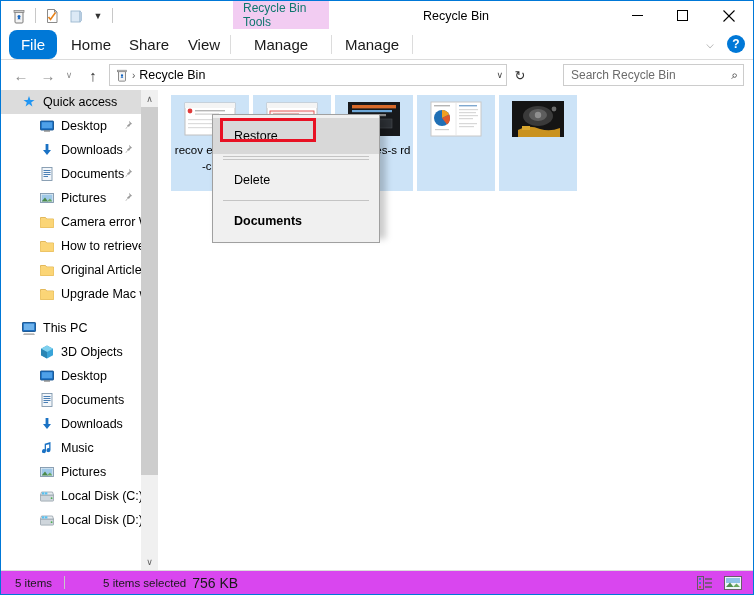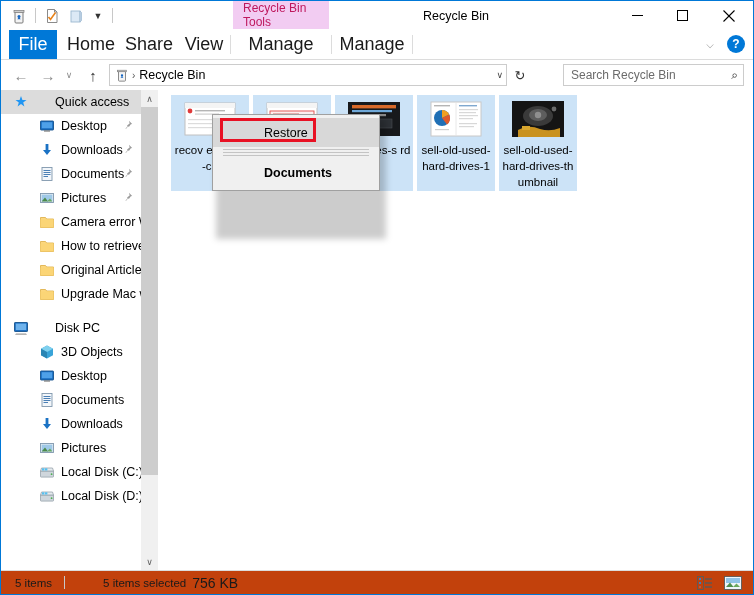--- a/index.html
+++ b/index.html
@@ -34,21 +34,21 @@
     width: 1px; height: 15px; background: #c8c8c8; margin: 0 3px;
   }
   .qat-arrow {
     width: 18px; height: 22px; display: flex; align-items: center; justify-content: center;
     font-size: 9px; color: #333;
   }
 
   .ctx-tab {
     position: absolute; top: 0; height: 28px;
     display: flex; align-items: center; justify-content: center;
-    font-size: 12px; color: #be185d; padding: 0 10px;
+    font-size: 12px; color: #0f766e; padding: 0 10px;
   }
   #tab-recyclebin-tools { left: 232px; width: 96px; background: #f2ccf2; }
   #tab-picture-tools { left: 333px; width: 76px; background: #f4f08a; }
 
   #window-title {
     position: absolute; left: 422px; top: 0; height: 29px;
     display: flex; align-items: center;
     font-size: 12.5px; color: #000;
   }
 
@@ -62,21 +62,21 @@
   #btn-close { right: 2px; }
 
   
   #ribbon {
     position: absolute; left: 0; top: 29px; width: 752px; height: 30px;
     background: #ffffff; border-bottom: 1px solid #dcdcdc;
   }
   .rtab {
     position: absolute; top: 0; height: 29px;
     display: flex; align-items: center; justify-content: center;
-    font-size: 18px; color: #1a1a1a;
+    font-size: 15px; color: #1a1a1a; border-radius: 8px;
   }
   #rtab-file { left: 8px; width: 48px; background: #0078d7; color: #fff; }
   #rtab-home { left: 64px; width: 52px; }
   #rtab-share { left: 122px; width: 52px; text-align: center; }
   #rtab-view { left: 180px; width: 46px; }
   #rtab-manage1 { left: 232px; width: 96px; }
   #rtab-manage2 { left: 333px; width: 76px; }
   .rtab-div {
     position: absolute; top: 5px; width: 1px; height: 19px; background: #dcdcdc;
   }
@@ -146,21 +146,21 @@
   .side-item {
     position: relative; height: 24px;
     display: flex; align-items: center;
     font-size: 12.5px; color: #000; white-space: nowrap;
   }
   .side-item.selected { background: #dcdcdc; }
   .side-ico {
     width: 16px; height: 16px; margin-right: 6px;
     display: flex; align-items: center; justify-content: center; flex: 0 0 16px;
   }
-  .lvl0 { padding-left: 12px; gap: 20px; }
+  .lvl0 { padding-left: 20px; }
   .lvl1 { padding-left: 38px; }
   .pin {
     position: absolute; right: 8px; font-size: 10px; color: #9a9a9a;
   }
   .side-label { overflow: hidden; }
 
   #sidebar-scrollbar {
     position: absolute; left: 140px; top: 89px; width: 17px; height: 480px;
     background: #f0f0f0;
   }
@@ -201,39 +201,39 @@
   #ctx-shadow {
     position: absolute; left: 215px; top: 118px; width: 170px; height: 120px;
     background: rgba(0,0,0,0.20); filter: blur(3px);
   }
   #ctx-menu {
     position: absolute; left: 211px; top: 113px; width: 168px;
     background: #f0f0f0; border: 1px solid #a0a0a0;
     padding: 3px 0;
   }
   .ctx-item {
-    position: relative; height: 29px;
+    position: relative; height: 36px;
     display: flex; align-items: center;
-    padding-left: 51px;
+    padding-left: 21px;
     font-size: 12.5px; color: #000;
   }
   .ctx-item.bold { font-weight: bold; }
   .ctx-item.highlighted { background: #d8d8d8; }
   .ctx-sep {
     height: 1px; background: #c4c4c4; margin: 2px 10px;
   }
   #restore-box {
     position: absolute; left: 219px; top: 117px; width: 96px; height: 24px;
     border: 3px solid #e81123; pointer-events: none;
   }
 
   
   #statusbar {
     position: absolute; left: 0; bottom: 0; width: 752px; height: 24px;
-    background: #c2410c; border-top: 1px solid #dcdcdc;
+    background: #d946ef; border-top: 1px solid #dcdcdc;
     display: flex; align-items: center;
   }
   #st-count {
     font-size: 11.5px; color: #1a1a1a; padding-left: 14px;
   }
   #st-divider {
     width: 1px; height: 13px; background: #c8c8c8; margin: 0 12px;
   }
   #st-selected { font-size: 11.5px; color: #1a1a1a; padding-left: 26px; }
   #st-size { font-size: 14px; color: #1a1a1a; margin-left: 6px; }
@@ -439,21 +439,21 @@
       </div>
       <div style="height: 10px;"></div>
       <div class="side-item lvl0">
         <span class="side-ico">
           <svg width="16" height="16" viewBox="0 0 16 16">
             <rect x="1.5" y="2.5" width="13" height="9" rx="0.6" fill="#1b6ec2" stroke="#14518c" stroke-width="0.9"></rect>
             <rect x="2.8" y="3.6" width="10.4" height="6.4" fill="#6fb3ec"></rect>
             <path d="M3 13.5 h10 l1 1.2 h-12 z" fill="#9a9a9a"></path>
           </svg>
         </span>
-        <span class="side-label">Disk PC</span>
+        <span class="side-label">This PC</span>
       </div>
       <div class="side-item lvl1">
         <span class="side-ico">
           <svg width="16" height="16" viewBox="0 0 16 16">
             <path d="M8 1.5 L14 4.7 v6.6 L8 14.5 L2 11.3 V4.7 Z" fill="#39a4d8"></path>
             <path d="M8 1.5 L14 4.7 L8 8 L2 4.7 Z" fill="#7fd0ee"></path>
             <path d="M8 8 v6.5 L2 11.3 V4.7 Z" fill="#2a85b4"></path>
           </svg>
         </span>
         <span class="side-label">3D Objects</span>
@@ -480,20 +480,28 @@
         </span>
         <span class="side-label">Documents</span>
       </div>
       <div class="side-item lvl1">
         <span class="side-ico">
           <svg width="16" height="16" viewBox="0 0 16 16">
             <path d="M6.6 2 h2.8 v6 h2.6 L8 13 L4 8 h2.6 z" fill="#1b72c4"></path>
           </svg>
         </span>
         <span class="side-label">Downloads</span>
+      </div>
+      <div class="side-item lvl1">
+        <span class="side-ico">
+          <svg width="16" height="16" viewBox="0 0 16 16">
+            <path d="M11.5 2 v8.1 a2 2 0 1 1 -1.3 -1.85 V4.2 L7 5 v6.1 a2 2 0 1 1 -1.3 -1.85 V3.8 Z" fill="#1b72c4"></path>
+          </svg>
+        </span>
+        <span class="side-label">Music</span>
       </div>
       <div class="side-item lvl1">
         <span class="side-ico">
           <svg width="16" height="16" viewBox="0 0 16 16">
             <rect x="1.5" y="3.5" width="13" height="9" fill="#e8eef4" stroke="#7f97ad" stroke-width="0.9"></rect>
             <rect x="2.6" y="4.6" width="10.8" height="6.8" fill="#9fc9e8"></rect>
             <path d="M2.6 11.4 L6 7.4 L9 11.4 Z" fill="#4b8a4b"></path>
             <path d="M8 11.4 L11 8.4 L13.4 11.4 Z" fill="#6aa85e"></path>
           </svg>
         </span>
@@ -588,43 +596,42 @@
             <rect x="7" y="29" width="14" height="1.2" fill="#cfcfcf"></rect>
             <rect x="31" y="5" width="18" height="1.4" fill="#7fa8cf"></rect>
             <rect x="31" y="9" width="19" height="1.2" fill="#d8d8d8"></rect>
             <rect x="31" y="12" width="17" height="1.2" fill="#d8d8d8"></rect>
             <rect x="31" y="15" width="19" height="1.2" fill="#d8d8d8"></rect>
             <rect x="31" y="18" width="14" height="1.2" fill="#d8d8d8"></rect>
             <rect x="31" y="23" width="18" height="1.2" fill="#d8d8d8"></rect>
             <rect x="31" y="26" width="15" height="1.2" fill="#d8d8d8"></rect>
           </svg>
         </div>
-        <div class="file-name">sell-old-used-hard-drives-1</div>
       </div>
       <div class="file-item" style="left: 340px; top: 5px;">
         <div class="file-thumb">
           <svg width="56" height="38" viewBox="0 0 56 38">
             <rect x="2" y="1" width="52" height="36" fill="#141414"></rect>
             <ellipse cx="28" cy="16" rx="15" ry="10" fill="#3a3a3a"></ellipse>
             <ellipse cx="28" cy="15" rx="9" ry="6" fill="#5e5e5e"></ellipse>
             <circle cx="28" cy="15" r="3.2" fill="#8f8f8f"></circle>
             <path d="M8 30 Q18 24 30 29 Q40 32 50 28 L50 37 L8 37 Z" fill="#c9921f"></path>
             <rect x="12" y="26" width="8" height="4" fill="#d8a62e"></rect>
             <circle cx="44" cy="9" r="2.4" fill="#6b6b6b"></circle>
           </svg>
         </div>
-        <div class="file-name">sell-old-used-hard-drives-thumbnail</div>
       </div>
     </div>
 
   <div id="ctx-shadow"></div>
   <div id="ctx-menu">
       <div class="ctx-item highlighted">Restore</div>
       <div class="ctx-sep"></div>
       <div class="ctx-sep"></div>
+      <div class="ctx-item">Delete</div>
       <div class="ctx-sep"></div>
       <div class="ctx-item bold">Documents</div>
     </div>
   <div id="restore-box"></div>
 
   <div id="statusbar">
     <span id="st-count">5 items</span>
     <span id="st-divider"></span>
     <span id="st-selected">5 items selected</span>
     <span id="st-size">756 KB</span>

